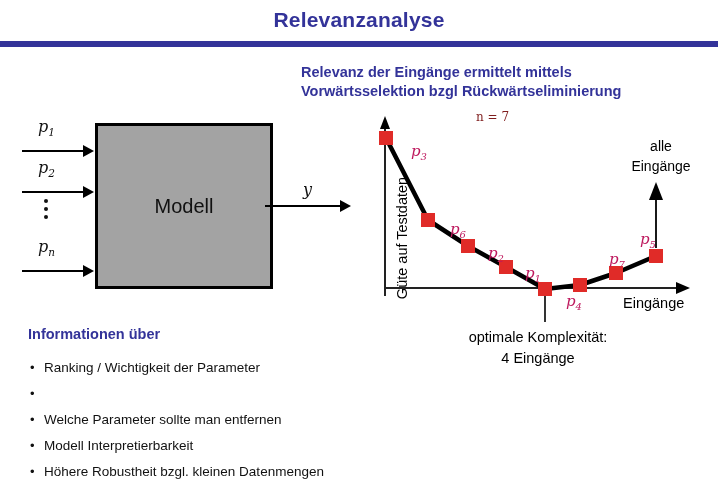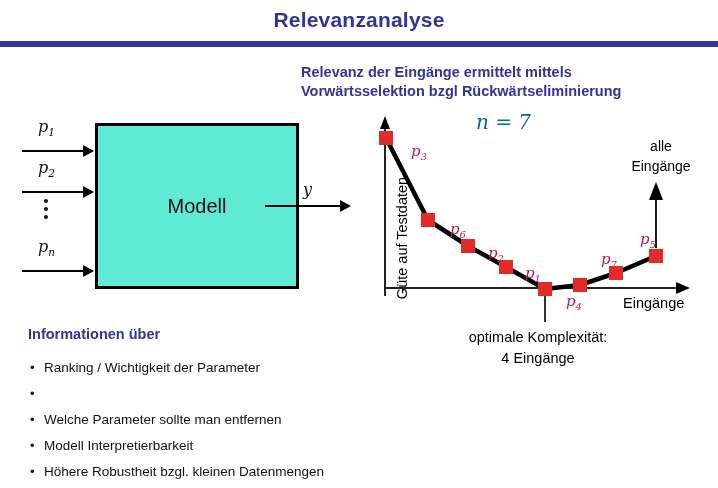--- a/index.html
+++ b/index.html
@@ -47,23 +47,23 @@
     font-weight: bold;
     color: #333399;
     line-height: 19px;
   }
 
   
   .model-block {
     position: absolute;
     left: 95px;
     top: 123px;
-    width: 204px;
+    width: 178px;
     height: 166px;
-    background: #5eead4;
+    background: #a3a3a3;
     border: 3px solid #000000;
     box-sizing: border-box;
   }
   .model-label {
     position: absolute;
     left: 0;
     top: 0;
     width: 100%;
     height: 100%;
     display: flex;
@@ -144,23 +144,22 @@
     top: 183px;
     font-size: 14.5px;
     color: #000000;
     white-space: nowrap;
   }
   .n-label {
     position: absolute;
     left: 118px;
     top: -2px;
     font-family: "DejaVu Serif", serif;
-    font-style: italic;
-    font-size: 20px;
-    color: #0369a1;
+    font-size: 12px;
+    color: #7f1d1d;
   }
   .alle-label {
     position: absolute;
     left: 249px;
     top: 24px;
     width: 108px;
     text-align: center;
     font-size: 14px;
     line-height: 20px;
     color: #000000;
@@ -307,21 +306,21 @@
   </div>
   <div class="pt-label" style="left:130px; top:132px;">
     <span>p</span><sub>2</sub>
   </div>
   <div class="pt-label" style="left:167px; top:152px;">
     <span>p</span><sub>1</sub>
   </div>
   <div class="pt-label" style="left:208px; top:156px;margin-top:24px;">
     <span>p</span><sub>4</sub>
   </div>
-  <div class="pt-label" style="left:243px; top:138px;">
+  <div class="pt-label" style="left:251px; top:138px;">
     <span>p</span><sub>7</sub>
   </div>
   <div class="pt-label" style="left:282px; top:118px;">
     <span>p</span><sub>5</sub>
   </div>
 </div>
 
 <div class="opt-note">
   <div>optimale Komplexität:</div>
   <div>4 Eingänge</div>

